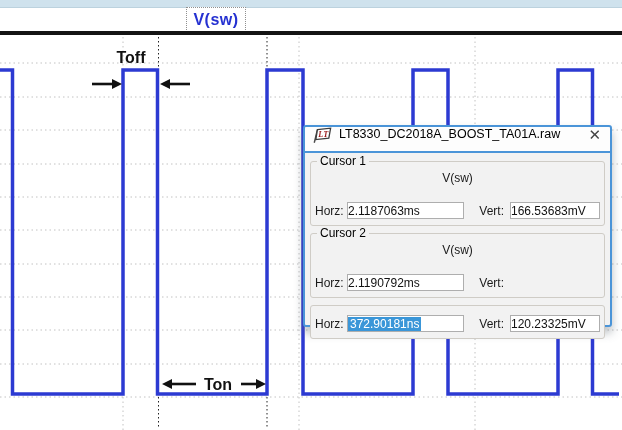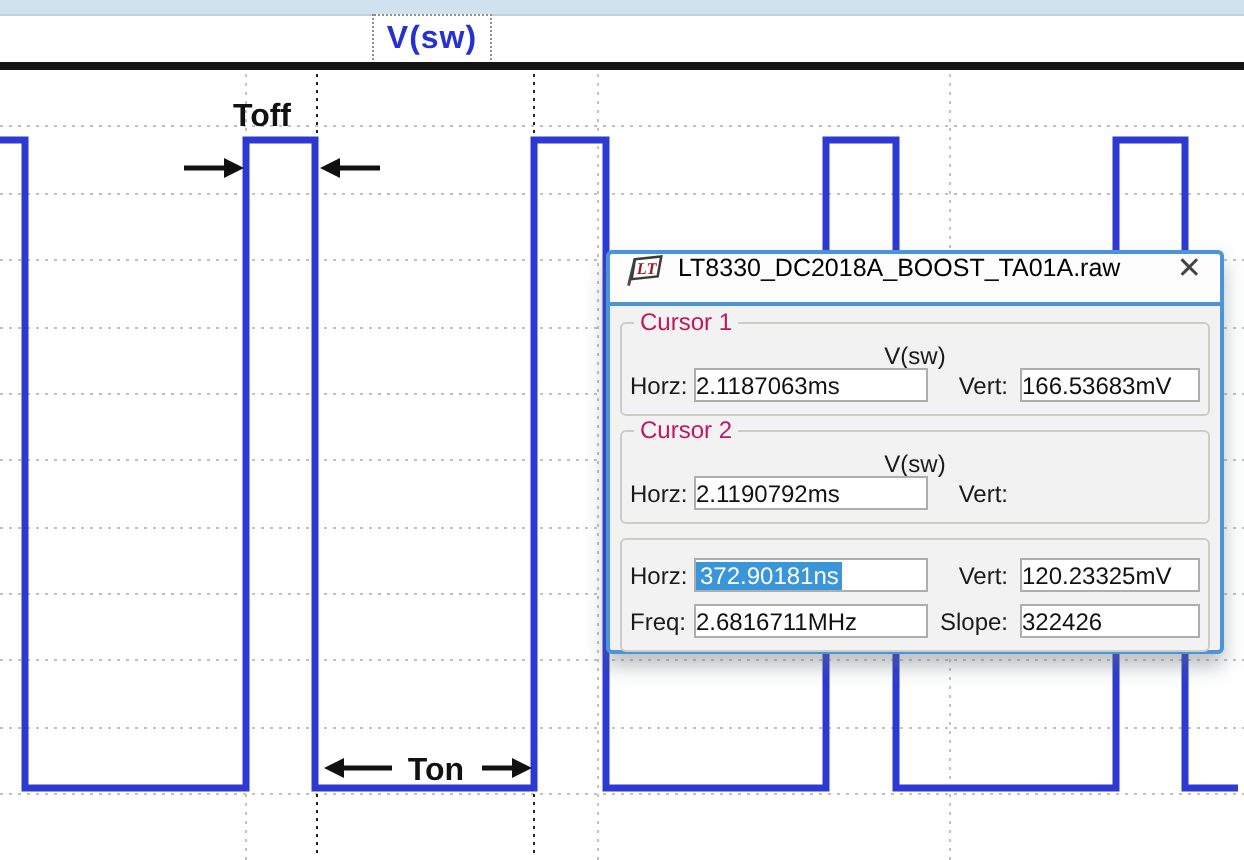--- a/index.html
+++ b/index.html
@@ -43,24 +43,24 @@
   .close-x {
     font-size:15px; color:#444; line-height:1; padding:0 2px; cursor:default;
   }
   .dlg-body { padding:1px 3px; }
   .group {
     position:relative; border:1px solid #cfccc6; border-radius:3px;
     margin:7px 2px 0 2px; background:#f2f2f2;
   }
   .group-label {
     position:absolute; top:-8px; left:6px; background:#f2f2f2;
-    padding:0 3px; font-size:12px; color:#be185d; line-height:14px; white-space:nowrap;
+    padding:0 3px; font-size:12px; color:#000000; line-height:14px; white-space:nowrap;
   }
   .vsw-line { text-align:center; font-size:12px; margin:9px 0 0 0; height:13px; }
-  .frow { display:flex; align-items:center; margin:0 4px 6px 4px; height:17px; }
+  .frow { display:flex; align-items:center; margin:18px 4px 6px 4px; height:17px; }
   .frow .lab1 { width:32px; font-size:12px; }
   .frow .lab2 { width:46px; font-size:12px; text-align:right; padding-right:6px; box-sizing:border-box; }
   .field {
     height:17px; line-height:16px; background:#fff; border:1px solid #aeaeae;
     text-align:left; font-size:12px; color:#111; box-sizing:border-box;
   }
   .f1 { width:117px; }
   .f2 { flex:1; }
   .sel { background:#3a96d8; color:#fff; padding:0 2px; }
   .diff-row1 { margin-top:9px; }
@@ -156,23 +156,17 @@
 
       <div class="group">
         <div class="frow diff-row1">
           <span class="lab1">Horz:</span>
           <div class="field f1">
             <span class="sel">372.90181ns</span>
           </div>
           <span class="lab2">Vert:</span>
           <div class="field f2">120.23325mV</div>
         </div>
-        <div class="frow">
-          <span class="lab1">Freq:</span>
-          <div class="field f1">2.6816711MHz</div>
-          <span class="lab2">Slope:</span>
-          <div class="field f2">322426</div>
-        </div>
       </div>
 
     </div>
   </div>
 </div>
 
 </body></html>

